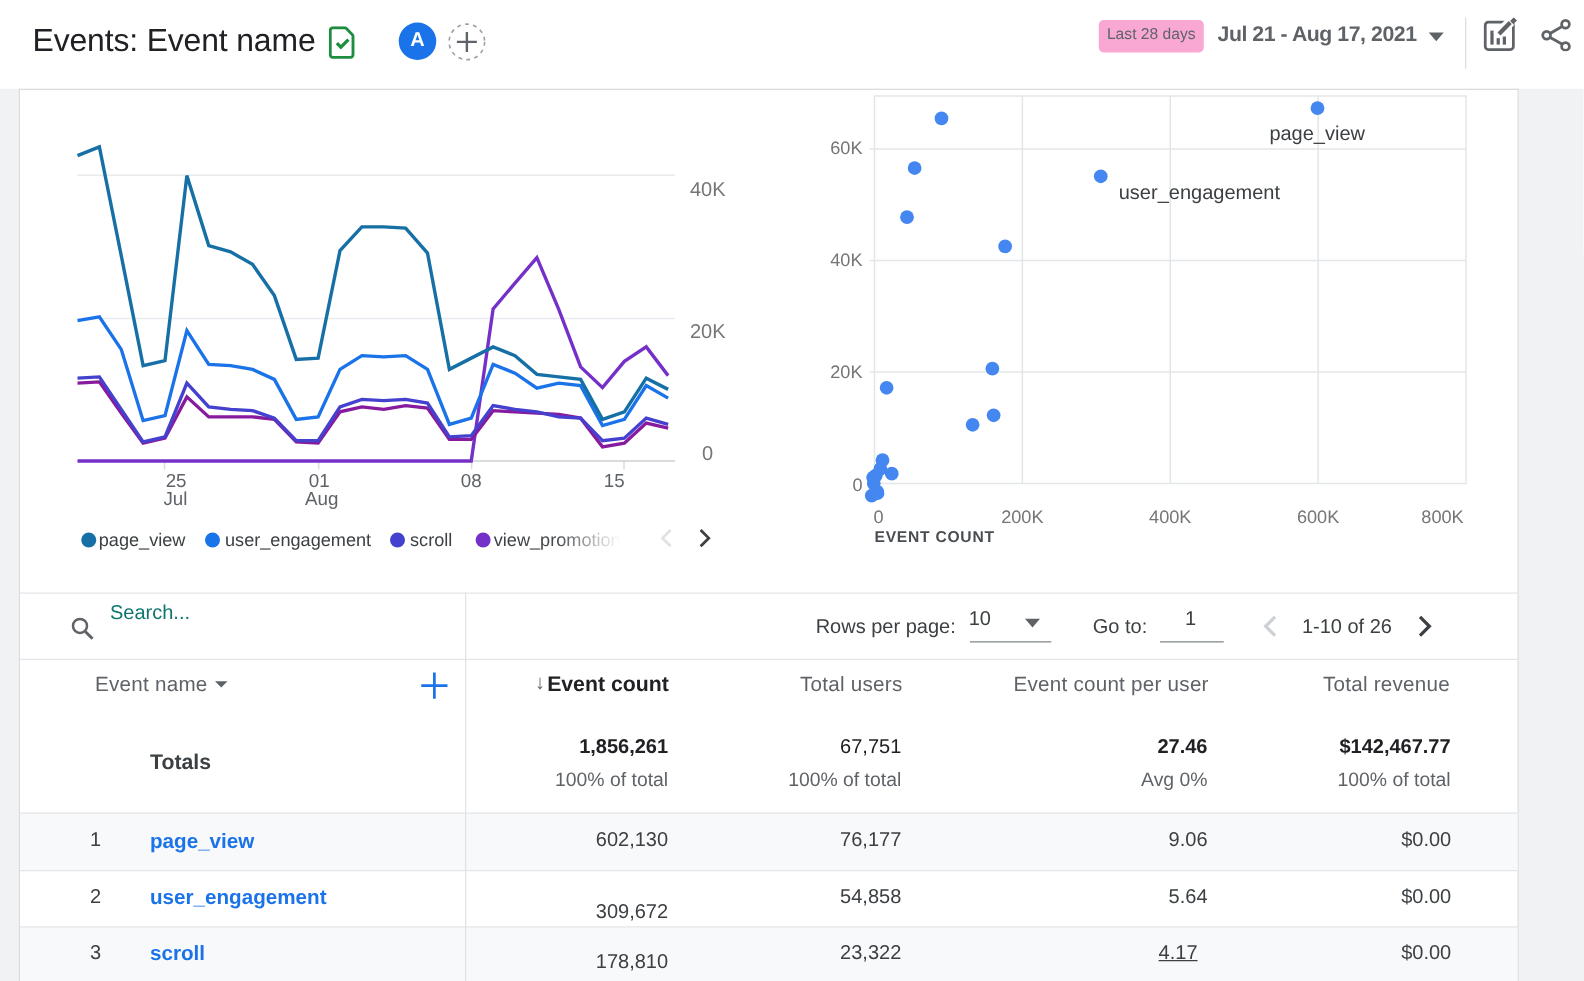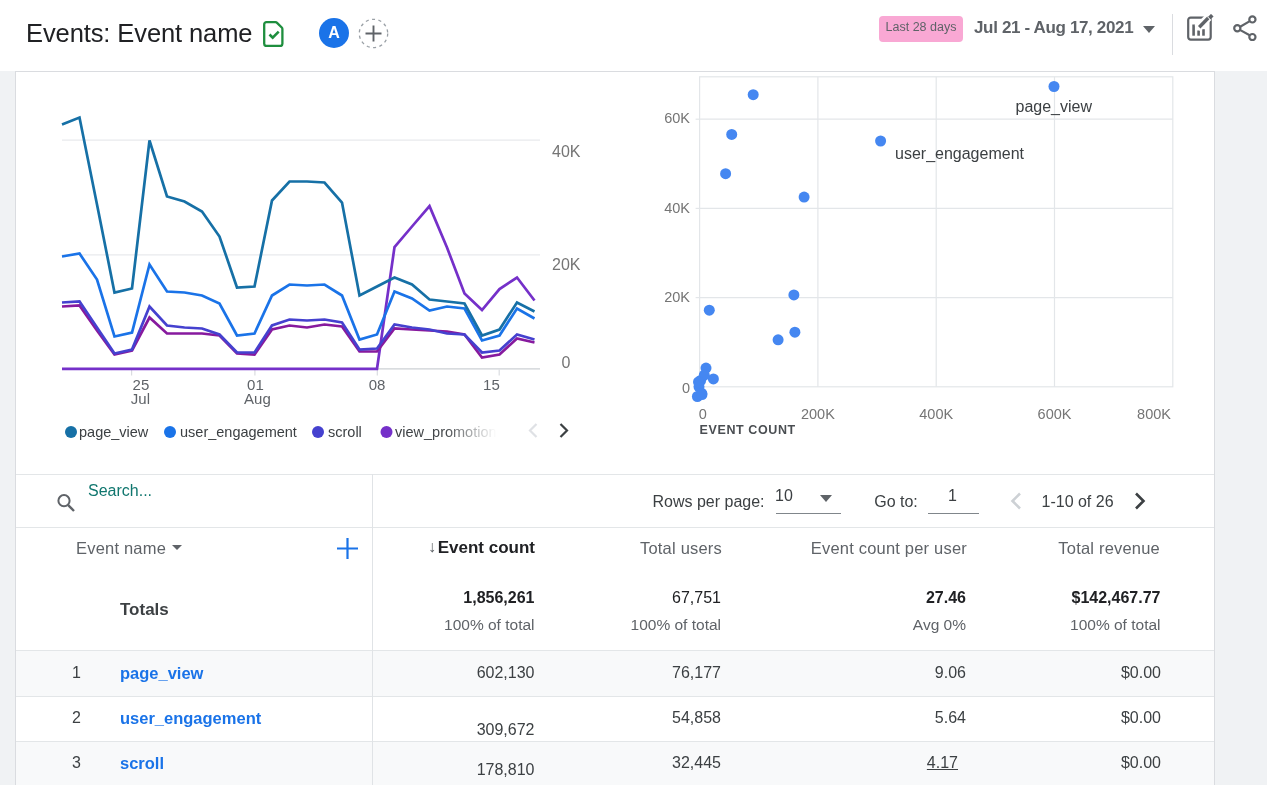--- a/index.html
+++ b/index.html
@@ -240,16 +240,16 @@
   <div class="t num" style="left:72px; top:709.3px;">2</div>
   <div class="t link" style="left:120px; top:709.3px;">user_engagement</div>
   <div class="t r num" style="left:334.5px; top:709.3px; width:200px;margin-top:12px;">309,672</div>
   <div class="t r num" style="left:521px; top:709.3px; width:200px;padding-left:39px;">54,858</div>
   <div class="t r num" style="left:766px; top:709.3px; width:200px;">5.64</div>
   <div class="t r num" style="left:961px; top:709.3px; width:200px;">$0.00</div>
 
   <div class="t num" style="left:72px; top:753.8px;">3</div>
   <div class="t link" style="left:120px; top:753.8px;">scroll</div>
   <div class="t r num" style="left:334.5px; top:761px; width:200px;">178,810</div>
-  <div class="t r num" style="left:521px; top:753.8px; width:200px;">32,445</div>
+  <div class="t r num" style="left:521px; top:753.8px; width:200px;">23,322</div>
   <div class="t r num" style="left:758px; top:753.8px; width:200px;text-decoration:underline;">4.17</div>
   <div class="t r num" style="left:961px; top:753.8px; width:200px;">$0.00</div>
 </div>
 
 </body></html>

